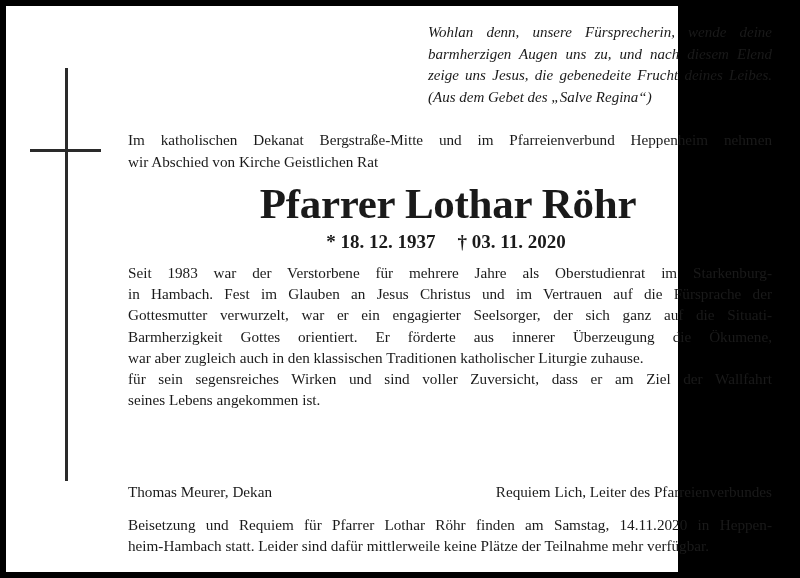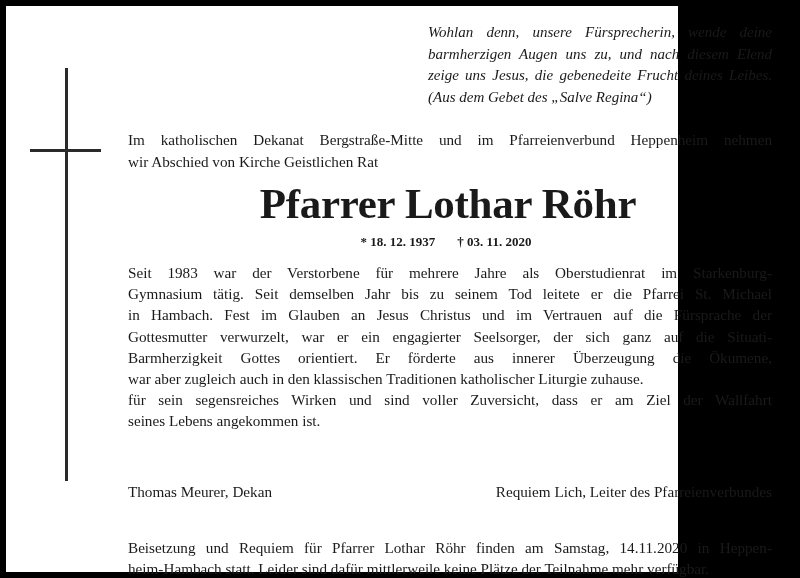--- a/index.html
+++ b/index.html
@@ -11,27 +11,27 @@
   .quote { position: absolute; left: 422px; top: 16px; width: 344px; font-style: italic;
            font-size: 15px; line-height: 21.5px; }
   .quote .ln { display: block; text-align: justify; text-align-last: justify; white-space: nowrap; }
   .quote .ln.last { text-align-last: left; }
   .jl { display: block; white-space: nowrap; text-align: justify; text-align-last: justify; }
   .jl.left { text-align-last: left; }
   .intro { position: absolute; left: 122px; top: 123px; width: 644px; font-size: 15.2px; line-height: 21.5px; }
   .title { position: absolute; left: 0; top: 175px; width: 784px; text-align: center; font-weight: bold;
            font-size: 43px; line-height: 46px; padding-left: 100px; box-sizing: border-box; letter-spacing: -0.3px; }
   .dates { position: absolute; left: 0; top: 226px; width: 784px; text-align: center; font-weight: bold;
-           font-size: 13px; line-height: 20px; padding-left: 96px; box-sizing: border-box; }
+           font-size: 19px; line-height: 20px; padding-left: 96px; box-sizing: border-box; }
   .dates span + span { margin-left: 22px; }
   .body-text { position: absolute; left: 122px; top: 256px; width: 644px; font-size: 15.2px; line-height: 21.2px; }
   .sigs { position: absolute; left: 122px; top: 475px; width: 644px; font-size: 15.2px; line-height: 21px; }
   .sig-left { position: absolute; left: 0; top: 0; white-space: nowrap; }
   .sig-right { position: absolute; right: 0; top: 0; white-space: nowrap; }
-  .funeral { position: absolute; left: 122px; top: 508px; width: 644px; font-size: 15.2px; line-height: 21px; margin-top: 23px; }
+  .funeral { position: absolute; left: 122px; top: 508px; width: 644px; font-size: 15.2px; line-height: 21px; }
 </style>
 </head>
 <body>
 
 <div class="frame">
 
   <div>
     <div class="cross-v"></div>
     <div class="cross-h"></div>
   </div>
@@ -49,21 +49,20 @@
   </div>
 
   <div class="title">Pfarrer Lothar Röhr</div>
 
   <div class="dates">
     <span>* 18. 12. 1937</span><span>† 03. 11. 2020</span>
   </div>
 
   <div class="body-text">
     <span class="jl">Seit 1983 war der Verstorbene für mehrere Jahre als Oberstudienrat im Starkenburg-</span>
-    <span class="jl">Gymnasium tätig. Seit demselben Jahr bis zu seinem Tod leitete er die Pfarrei St. Michael</span>
     <span class="jl">in Hambach. Fest im Glauben an Jesus Christus und im Vertrauen auf die Fürsprache der</span>
     <span class="jl">Gottesmutter verwurzelt, war er ein engagierter Seelsorger, der sich ganz auf die Situati-</span>
     <span class="jl">Barmherzigkeit Gottes orientiert. Er förderte aus innerer Überzeugung die Ökumene,</span>
     <span class="jl left">war aber zugleich auch in den klassischen Traditionen katholischer Liturgie zuhause.</span>
     <span class="jl">für sein segensreiches Wirken und sind voller Zuversicht, dass er am Ziel der Wallfahrt</span>
     <span class="jl left">seines Lebens angekommen ist.</span>
   </div>
 
   <div class="sigs">
     <span class="sig-left">Thomas Meurer, Dekan</span>

